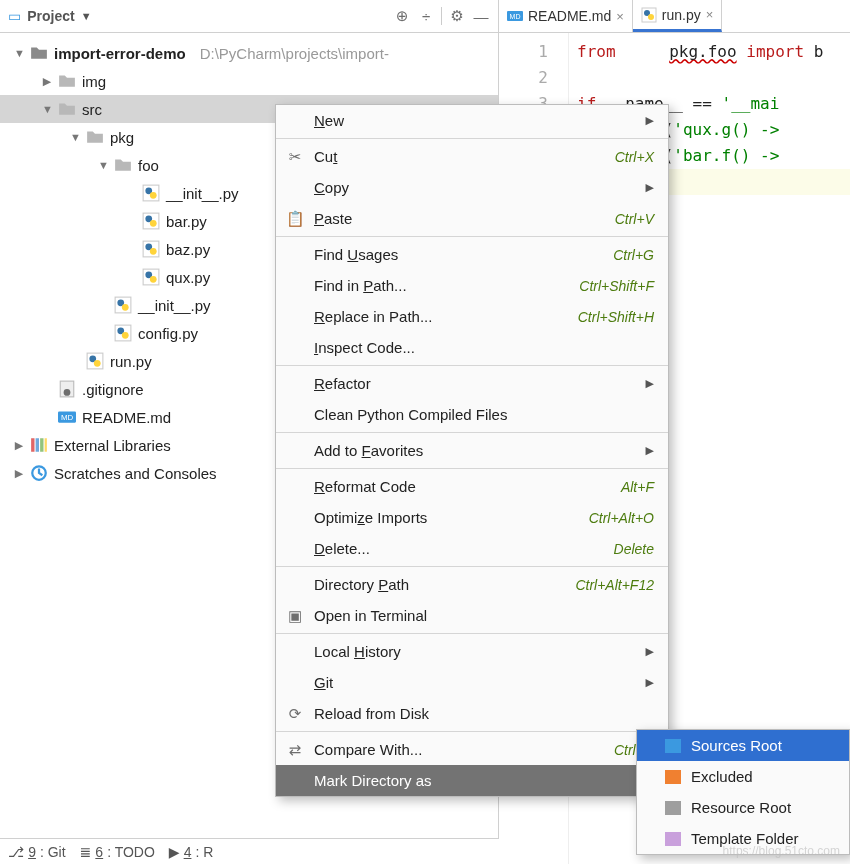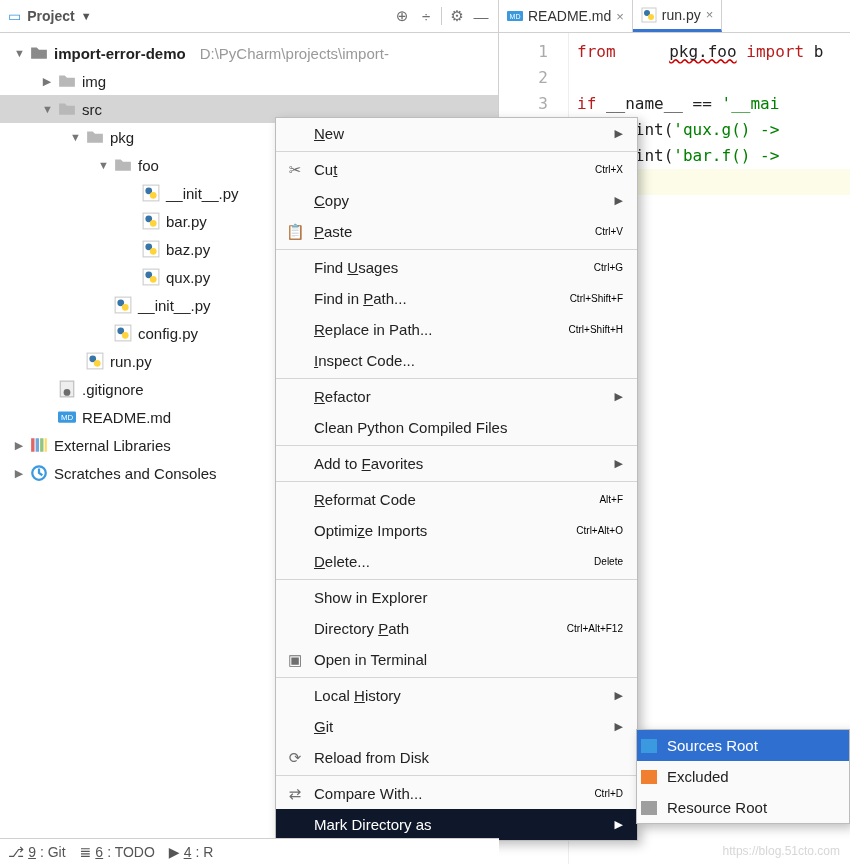--- a/index.html
+++ b/index.html
@@ -128,53 +128,53 @@
     font-size: 14px;
     color: #555;
     background:#fff;
   }
   .sb-item { display:flex; align-items:center; gap:4px; }
   .sb-item .u { text-decoration: underline; }
   
   .context-menu {
     position: absolute;
     left: 275px;
-    top: 117px;
-    width: 363px;
+    top: 104px;
+    width: 394px;
     background: #fafafa;
     border: 1px solid #bcbcbc;
     box-shadow: 4px 4px 10px rgba(0,0,0,0.25);
     font-size: 15px;
   }
   .cm-row {
     display:flex;
     align-items:center;
     height: 31px;
     padding: 0 14px 0 10px;
     gap: 10px;
   }
-  .cm-row.hover { background: #0f172a; color:#fff; }
+  .cm-row.hover { background: #737373; color:#fff; }
   .cm-icon { width: 18px; text-align:center; color:#6e6e6e; }
   .cm-row.hover .cm-icon { color:#fff; }
   .cm-label { flex:1; }
   .cm-label .u { text-decoration: underline; }
-  .cm-shortcut { color:#000000; font-size:10px; }
+  .cm-shortcut { color:#4d7c0f; font-size:14px;font-style:italic; }
   .cm-sep { height:1px; background:#d5d5d5; margin: 2px 0; }
   
   .submenu {
     position:absolute;
     left: 636px;
     top: 729px;
     width: 214px;
     background:#fafafa;
     border:1px solid #bcbcbc;
     box-shadow: 4px 4px 10px rgba(0,0,0,0.25);
     font-size:15px;
   }
-  .sm-row { display:flex; align-items:center; height:31px; padding:0 4px; gap:10px;}
+  .sm-row { display:flex; align-items:center; height:31px; padding:0 28px; gap:10px;}
   .sm-row.hover { background:#2f6fd0; color:#fff; }
   .sm-swatch { width:16px; height:14px; }
   .tri { font-size:11px; color:#555; }
   .cm-row.hover .tri { color:#fff; }
   .watermark {
     position:absolute; right:10px; bottom:6px;
     color:#bbb; font-size:12px; opacity:0.6;
   }
 </style>
 </head>
@@ -488,24 +488,20 @@
       <span class="cm-shortcut">Ctrl+Alt+O</span>
     </div>
     <div class="cm-row">
       <span class="cm-icon"></span>
       <span class="cm-label"><span class="u">D</span>elete...</span>
       <span class="cm-shortcut">Delete</span>
     </div>
     <div class="cm-sep"></div>
     <div class="cm-row">
       <span class="cm-icon"></span>
-      <span class="cm-label">Show in Explorer</span>
-    </div>
-    <div class="cm-row">
-      <span class="cm-icon"></span>
       <span class="cm-label">Directory <span class="u">P</span>ath</span>
       <span class="cm-shortcut">Ctrl+Alt+F12</span>
     </div>
     <div class="cm-row">
       <span class="cm-icon">▣</span>
       <span class="cm-label">Open in Terminal</span>
     </div>
     <div class="cm-sep"></div>
     <div class="cm-row">
       <span class="cm-icon"></span>
@@ -538,20 +534,24 @@
       <span class="sm-swatch" style="background: rgb(59, 153, 224);"></span>
       <span>Sources Root</span>
     </div>
     <div class="sm-row">
       <span class="sm-swatch" style="background: rgb(240, 128, 48);"></span>
       <span>Excluded</span>
     </div>
     <div class="sm-row">
       <span class="sm-swatch" style="background: rgb(158, 158, 158);"></span>
       <span>Resource Root</span>
+    </div>
+    <div class="sm-row">
+      <span class="sm-swatch" style="background: rgb(201, 160, 220);"></span>
+      <span>Template Folder</span>
     </div>
   </div>
 
 <div class="status-bar" id="statusbar">
     <div class="sb-item">
       <span>⎇</span> 
       <span class="u">9</span>
       <span>: Git</span>
     </div>
     <div class="sb-item">

